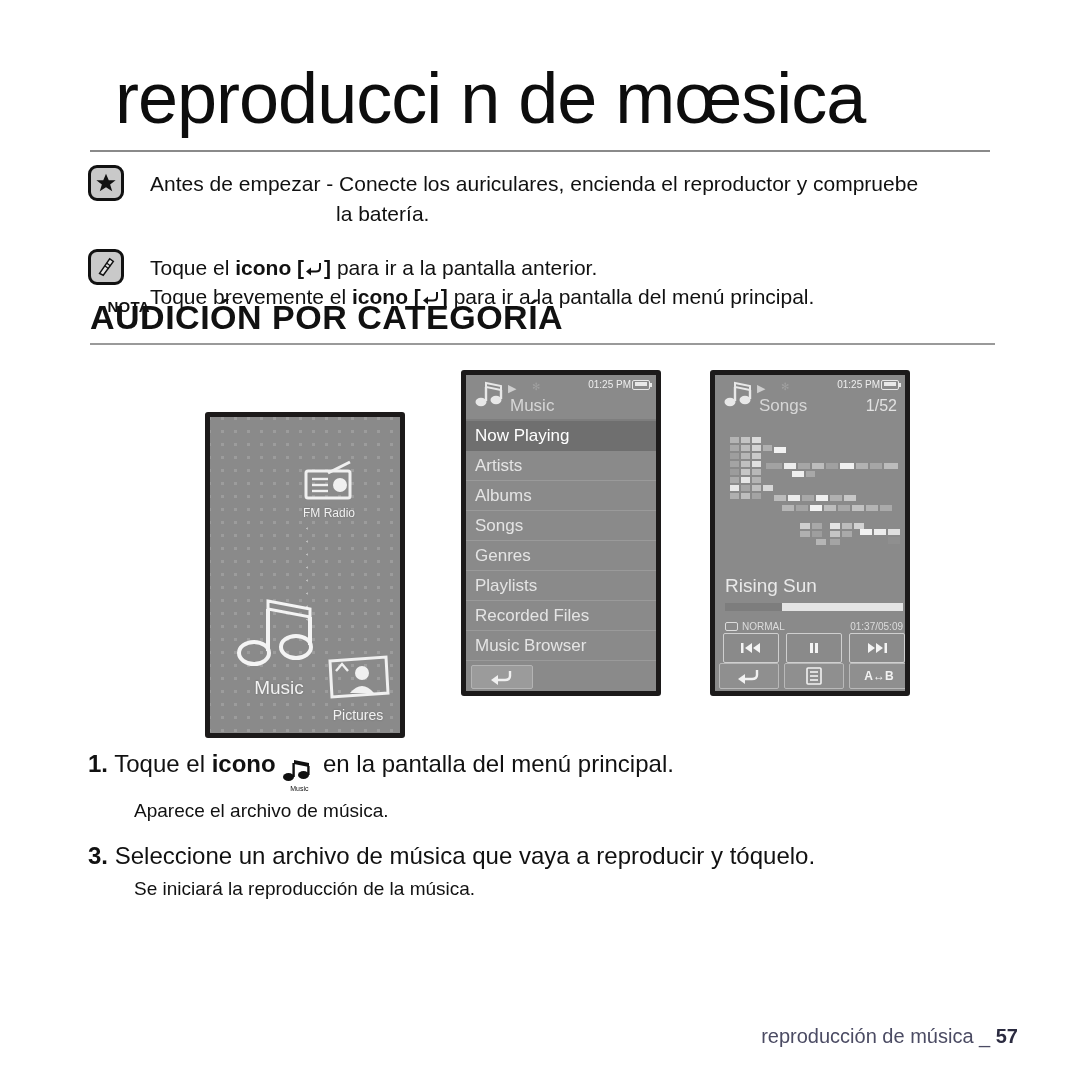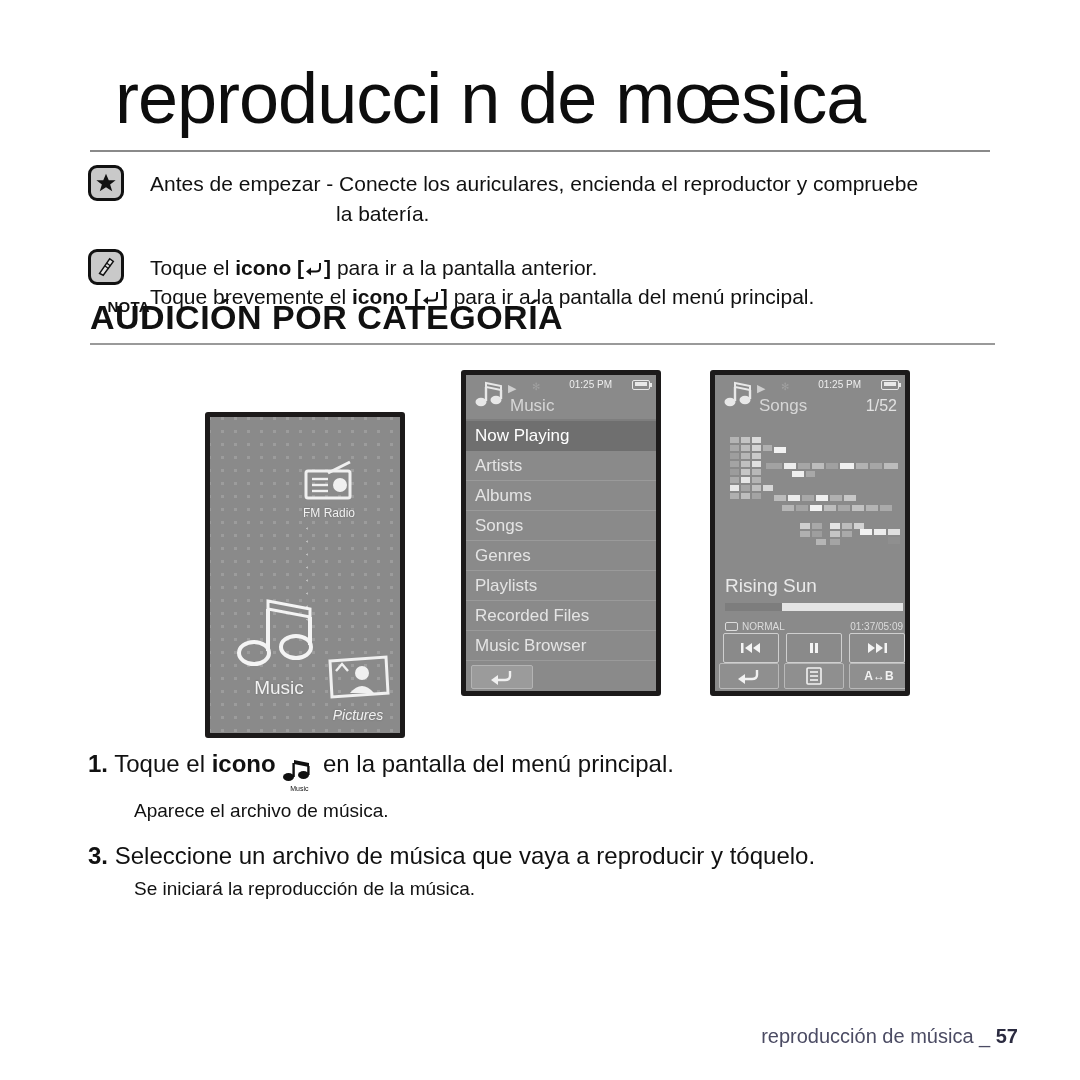--- a/index.html
+++ b/index.html
@@ -79,31 +79,31 @@
   .m-icon { position: absolute; color: #f0f0f0; }
   .m-label {
     font-size: 15px; color: #f2f2f2; text-align: center;
     text-shadow: 0 0 2px rgba(0,0,0,.25);
     font-family: "Liberation Sans", sans-serif;
   }
   .ico-fm { left: 88px; top: 42px; width: 62px; }
   .ico-fm .m-label { margin-top: 1px; font-size: 12px; }
   .ico-music { left: 14px; top: 178px; width: 110px; }
   .ico-music .m-label { margin-top: 0px; font-size: 19px; }
-  .ico-pic { left: 108px; top: 236px; width: 80px; font-style: italic; }
+  .ico-pic { left: 108px; top: 236px; width: 80px; }
   .ico-pic .m-label { margin-top: 0px; font-size: 14px; }
 
   
   .scr-head {
     position: absolute; left: 0; top: 0; width: 100%; height: 44px;
     background: #8a8a8a;
   }
   .scr-head .status {
     position: absolute; right: 6px; top: 4px;
-    font-size: 10px; color: #eee; display: flex; align-items: center; gap: 20px;
+    font-size: 10px; color: #eee; display: flex; align-items: center; gap: 1px;
   }
   .batt {
     width: 18px; height: 10px; border: 1.5px solid #e8e8e8; border-radius: 2px;
     position: relative; display: inline-block;
   }
   .batt::after {
     content: ""; position: absolute; right: -3px; top: 2.5px;
     width: 2px; height: 4px; background: #e8e8e8;
   }
   .batt i {

